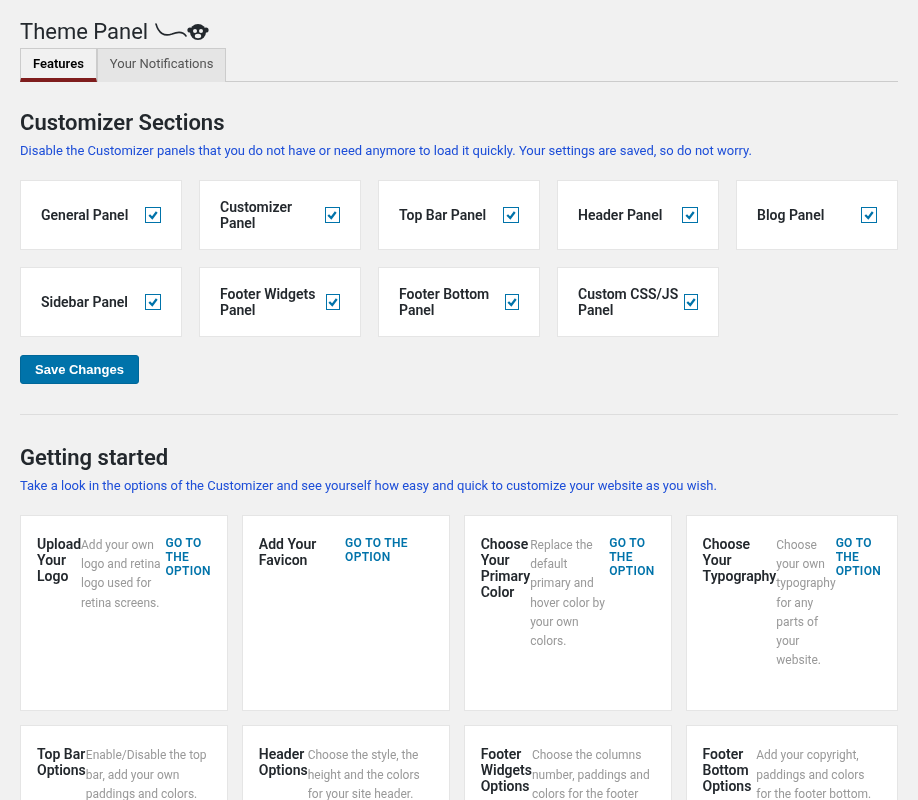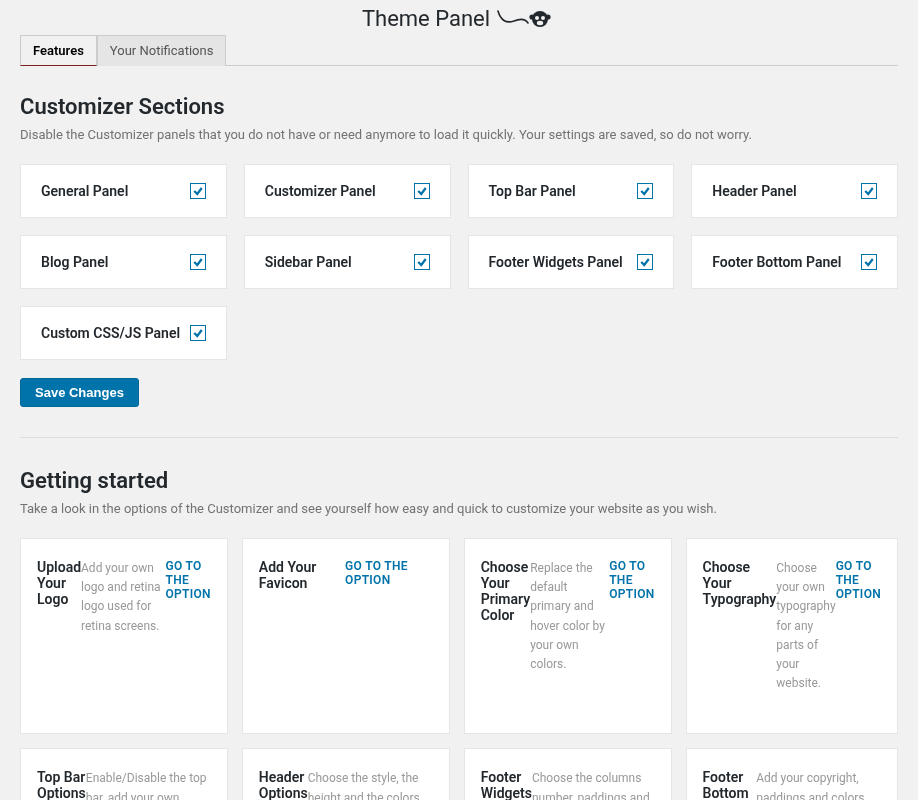--- a/index.html
+++ b/index.html
@@ -8,22 +8,21 @@
       background: #f1f1f1;
       color: #444;
       font-size: 13px;
     }
     .wrap {
       padding: 0 20px 20px 20px;
     }
     .page-header {
       display: flex;
       align-items: center;
-      padding: 5px 0 0 0;
-      justify-content: center;
+      padding: 18px 0 0 0;
     }
     .page-title {
       font-size: 22px;
       font-weight: 400;
       color: #23282d;
     }
     .monkey-icon {
       margin-left: 6px;
       font-size: 22px;
       line-height: 1;
@@ -41,41 +40,41 @@
       color: #555;
       background: #e5e5e5;
       border: 1px solid #ccc;
       border-bottom: none;
       margin-right: 0px;
       cursor: pointer;
       margin-bottom: -1px;
     }
     .tab.active {
       background: #f1f1f1;
-      border-bottom: 1px solid #7f1d1d;
+      border-bottom: 4px solid #7f1d1d;
       color: #000;
       font-weight: 600;
     }
     .section {
       margin-top: 28px;
     }
     .section h2 {
       font-size: 22px;
       font-weight: 600;
       color: #23282d;
       margin-bottom: 8px;
     }
     .section p.desc {
       font-size: 13px;
-      color: #737373;
+      color: #1d4ed8;
       margin-bottom: 22px;
     }
     .panels-grid {
       display: grid;
-      grid-template-columns: repeat(4, 1fr);
+      grid-template-columns: repeat(5, 1fr);
       gap: 17px;
     }
     .panel-card {
       background: #fff;
       border: 1px solid #e5e5e5;
       padding: 18px 20px;
       display: flex;
       justify-content: space-between;
       align-items: center;
     }

